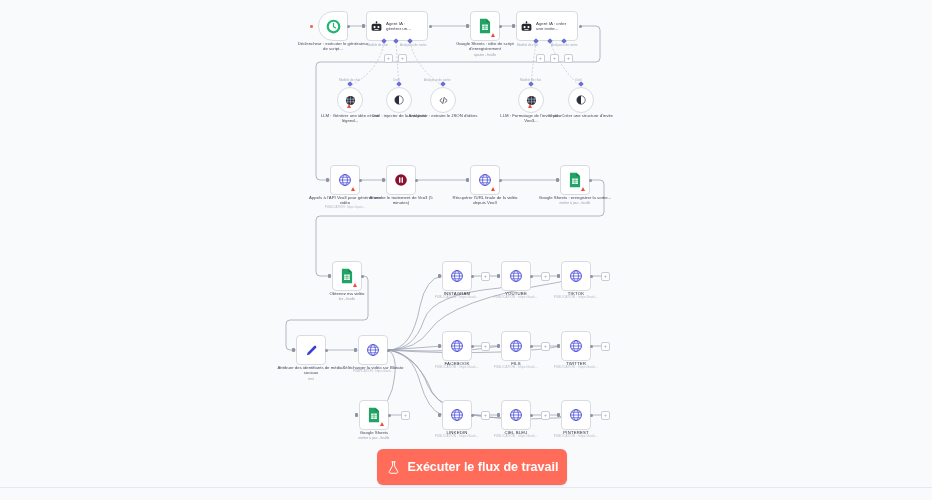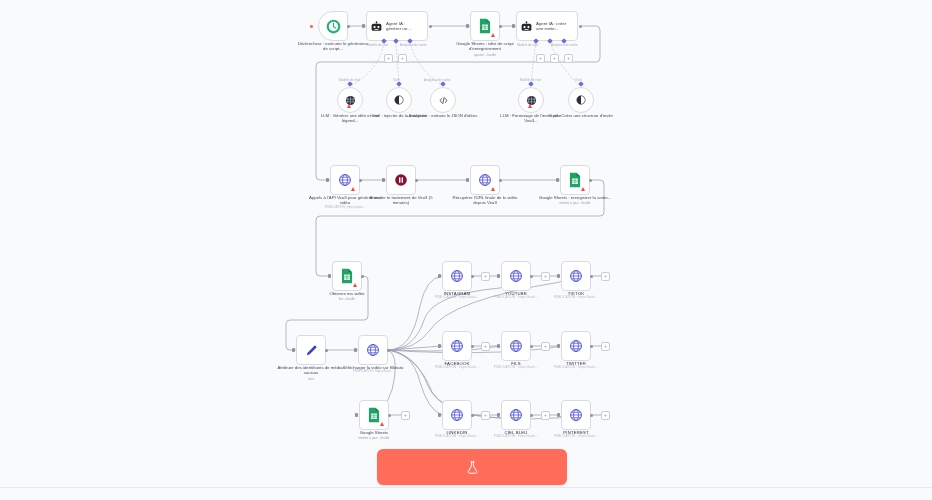--- a/index.html
+++ b/index.html
@@ -651,17 +651,18 @@
   <div class="node tiny" style="left:401px;top:411px;">
       <span class="glyph">+</span>
     </div>
 
   <button id="run-btn">
     <span class="glyph">
       <svg width="15" height="15" viewBox="0 0 24 24">
           <path d="M9.5 3h5M10.5 3v6.2L5.4 18.2A2 2 0 007.1 21.2h9.8a2 2 0 001.7-3L13.5 9.2V3" fill="none" stroke="#ffffff" stroke-width="1.6" stroke-linecap="round" stroke-linejoin="round"></path>
         </svg>
     </span>
+    <span>Exécuter le flux de travail</span>
   </button>
 
 </div>
 
 <div id="footer-strip"></div>
 
 </body></html>

